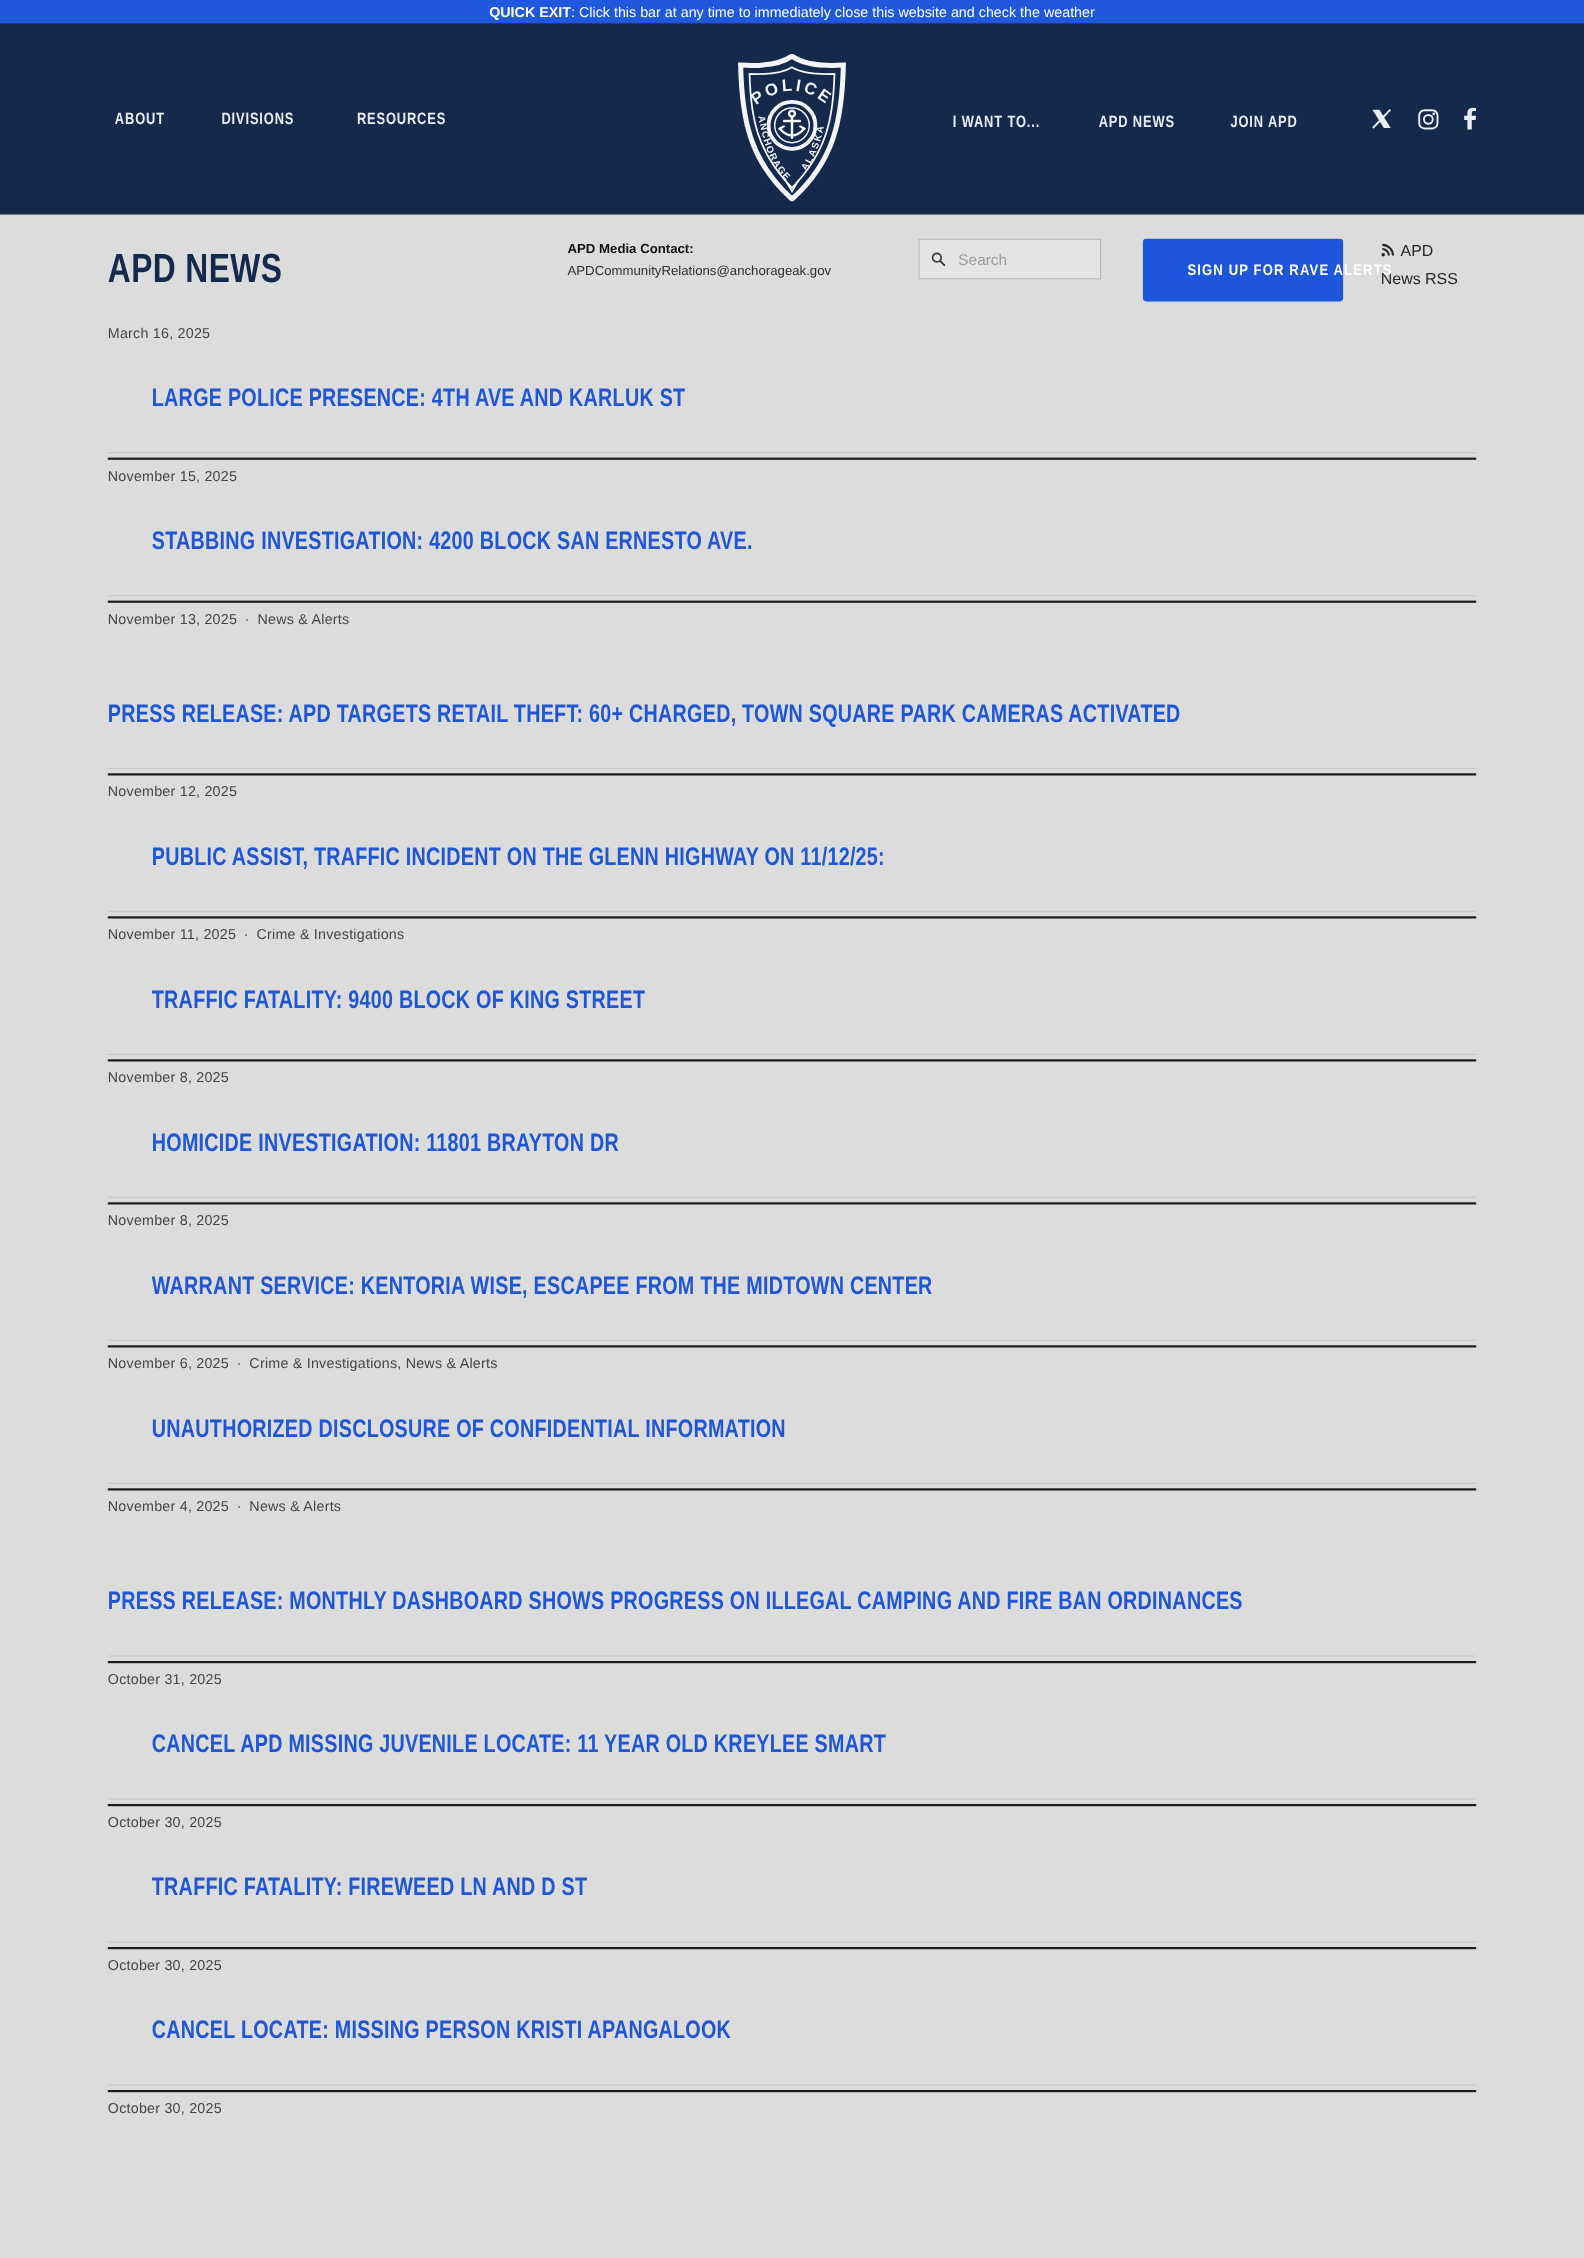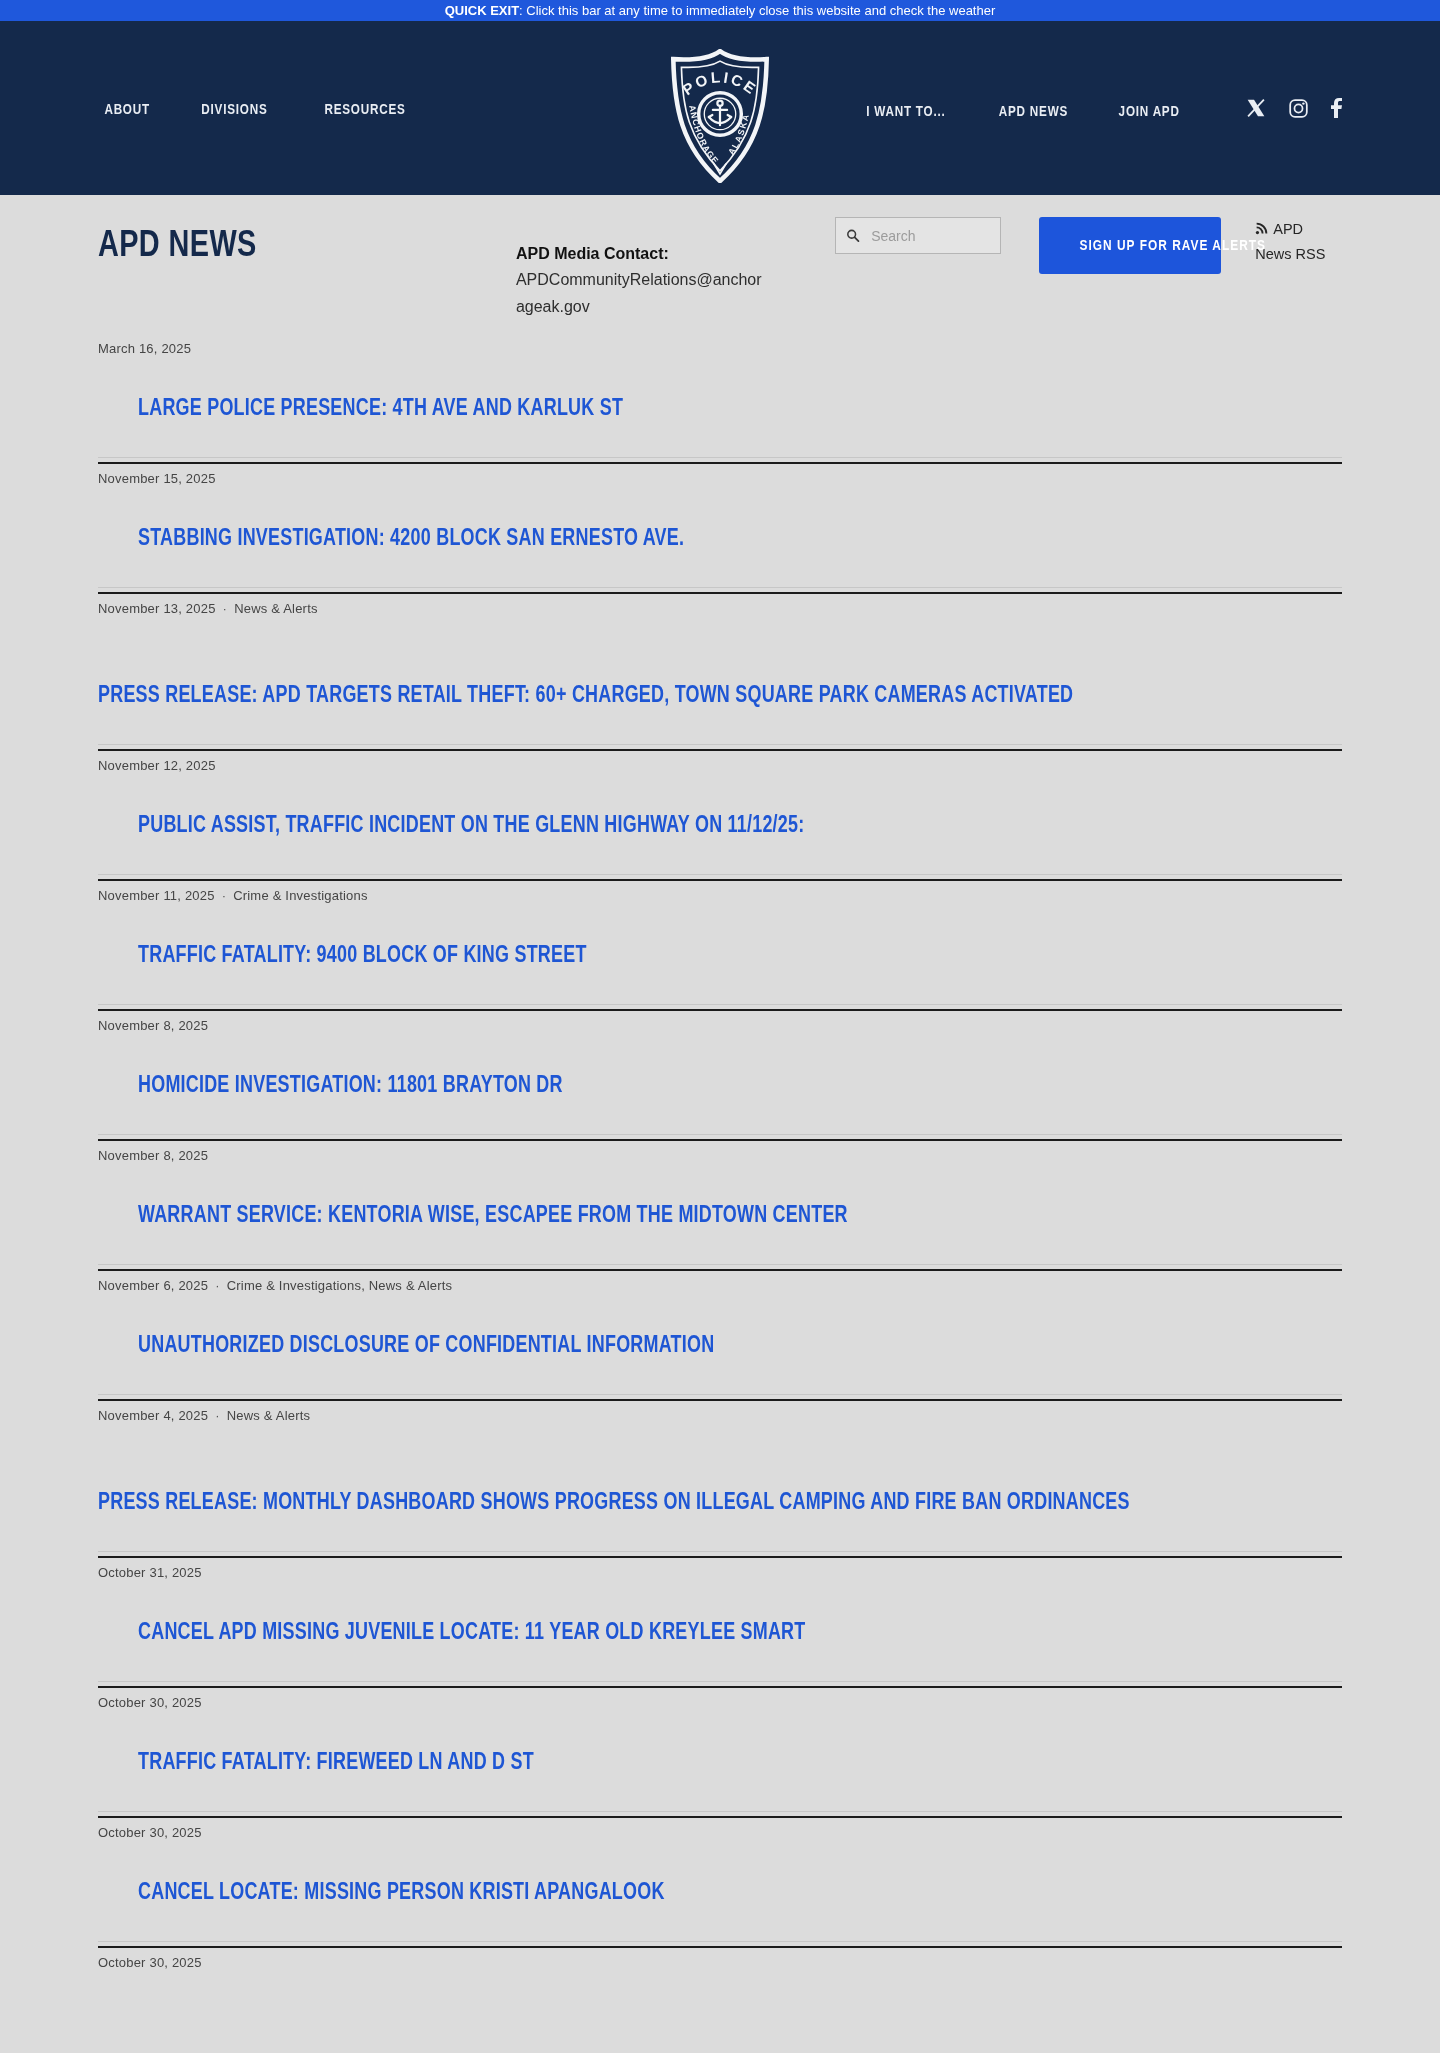--- a/index.html
+++ b/index.html
@@ -27,21 +27,21 @@
   .socials svg { display:block; }
   .badge { position:absolute; left:50%; top:28px; transform:translateX(-50%); }
 
   
   .page { width:1244px; margin:0 auto; }
 
   
   .page-header { display:flex; align-items:flex-start; padding-top:22px; }
   .ph-title { width:424px; }
   .ph-title h1 { margin:6px 0 0; font-size:37px; letter-spacing:.5px; color:#14294b; font-weight:bold; }
-  .ph-contact { width:250px; font-size:16px; line-height:1.65; color:#2e2e2e;margin-top:24px; }
+  .ph-contact { width:250px; font-size:12px; line-height:1.65; color:#2e2e2e; }
   .ph-contact .lbl { font-weight:bold; color:#111; }
   .ph-contact a { color:#2e2e2e; text-decoration:none; word-break:break-all; }
   .search-box { margin-left:73px; width:146px; height:35px; background:#e4e4e4; border:1px solid #b5b5b5;
                 display:flex; align-items:center; gap:9px; padding:0 10px; }
   .search-box input { border:0; background:transparent; outline:none; width:100%;
                       font-size:14px; color:#333; font-family:"Liberation Sans",sans-serif; }
   .search-box input::placeholder { color:#9c9c9c; }
   .rave-btn { margin-left:38px; width:182px; min-height:57px; background:#1d55db; color:#fff; border:0;
               border-radius:3px; font-weight:bold; font-size:14px; letter-spacing:1.2px; line-height:1.55;
               padding:6px 24px; font-family:"Liberation Sans",sans-serif; }

